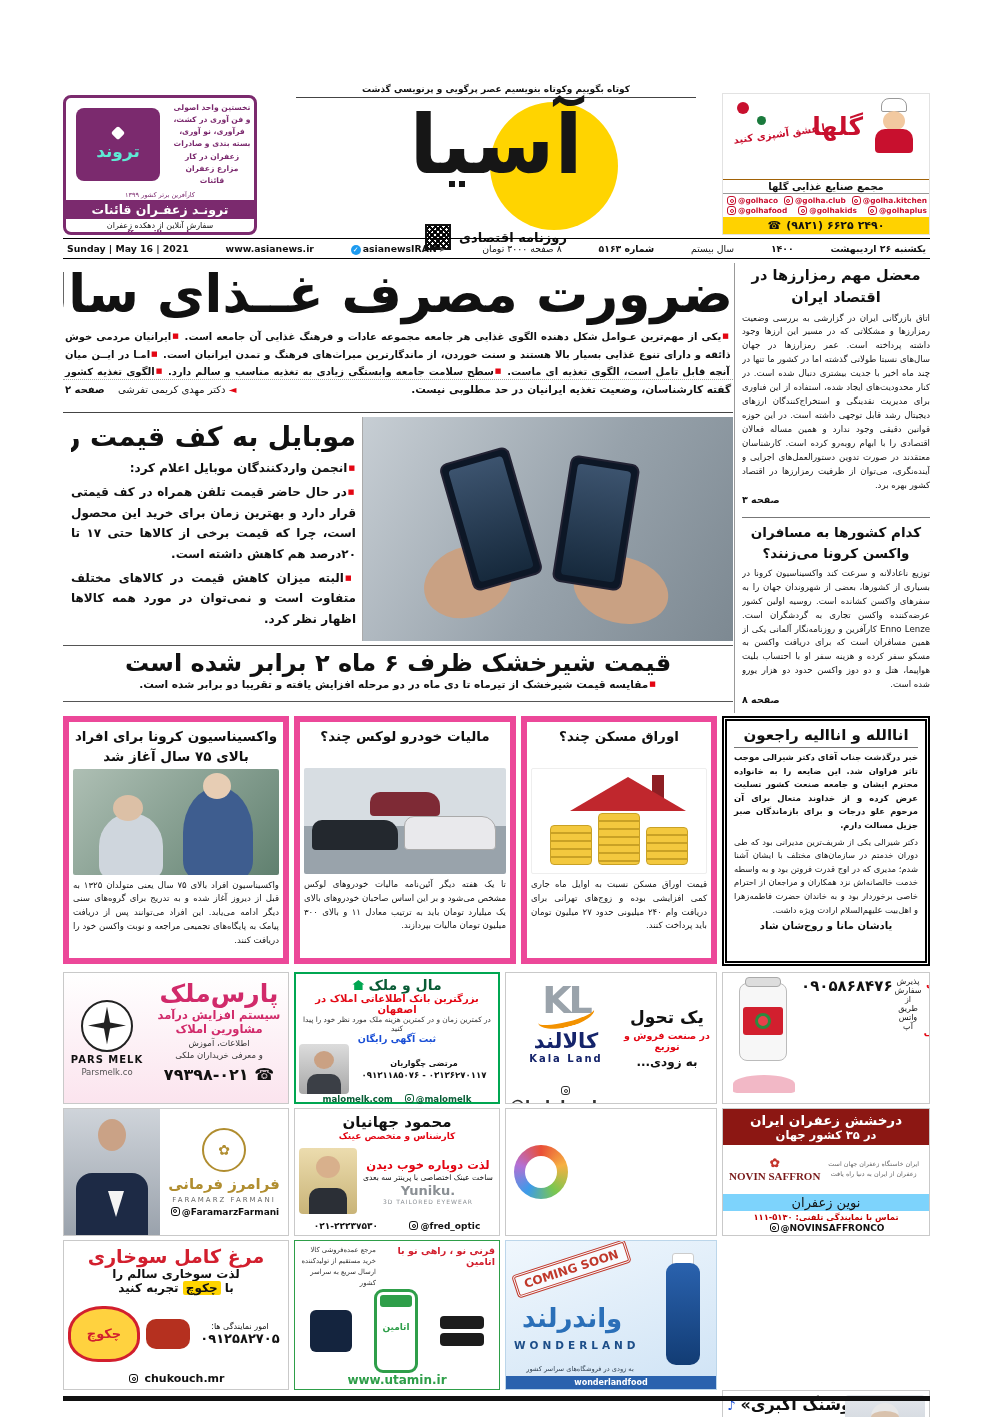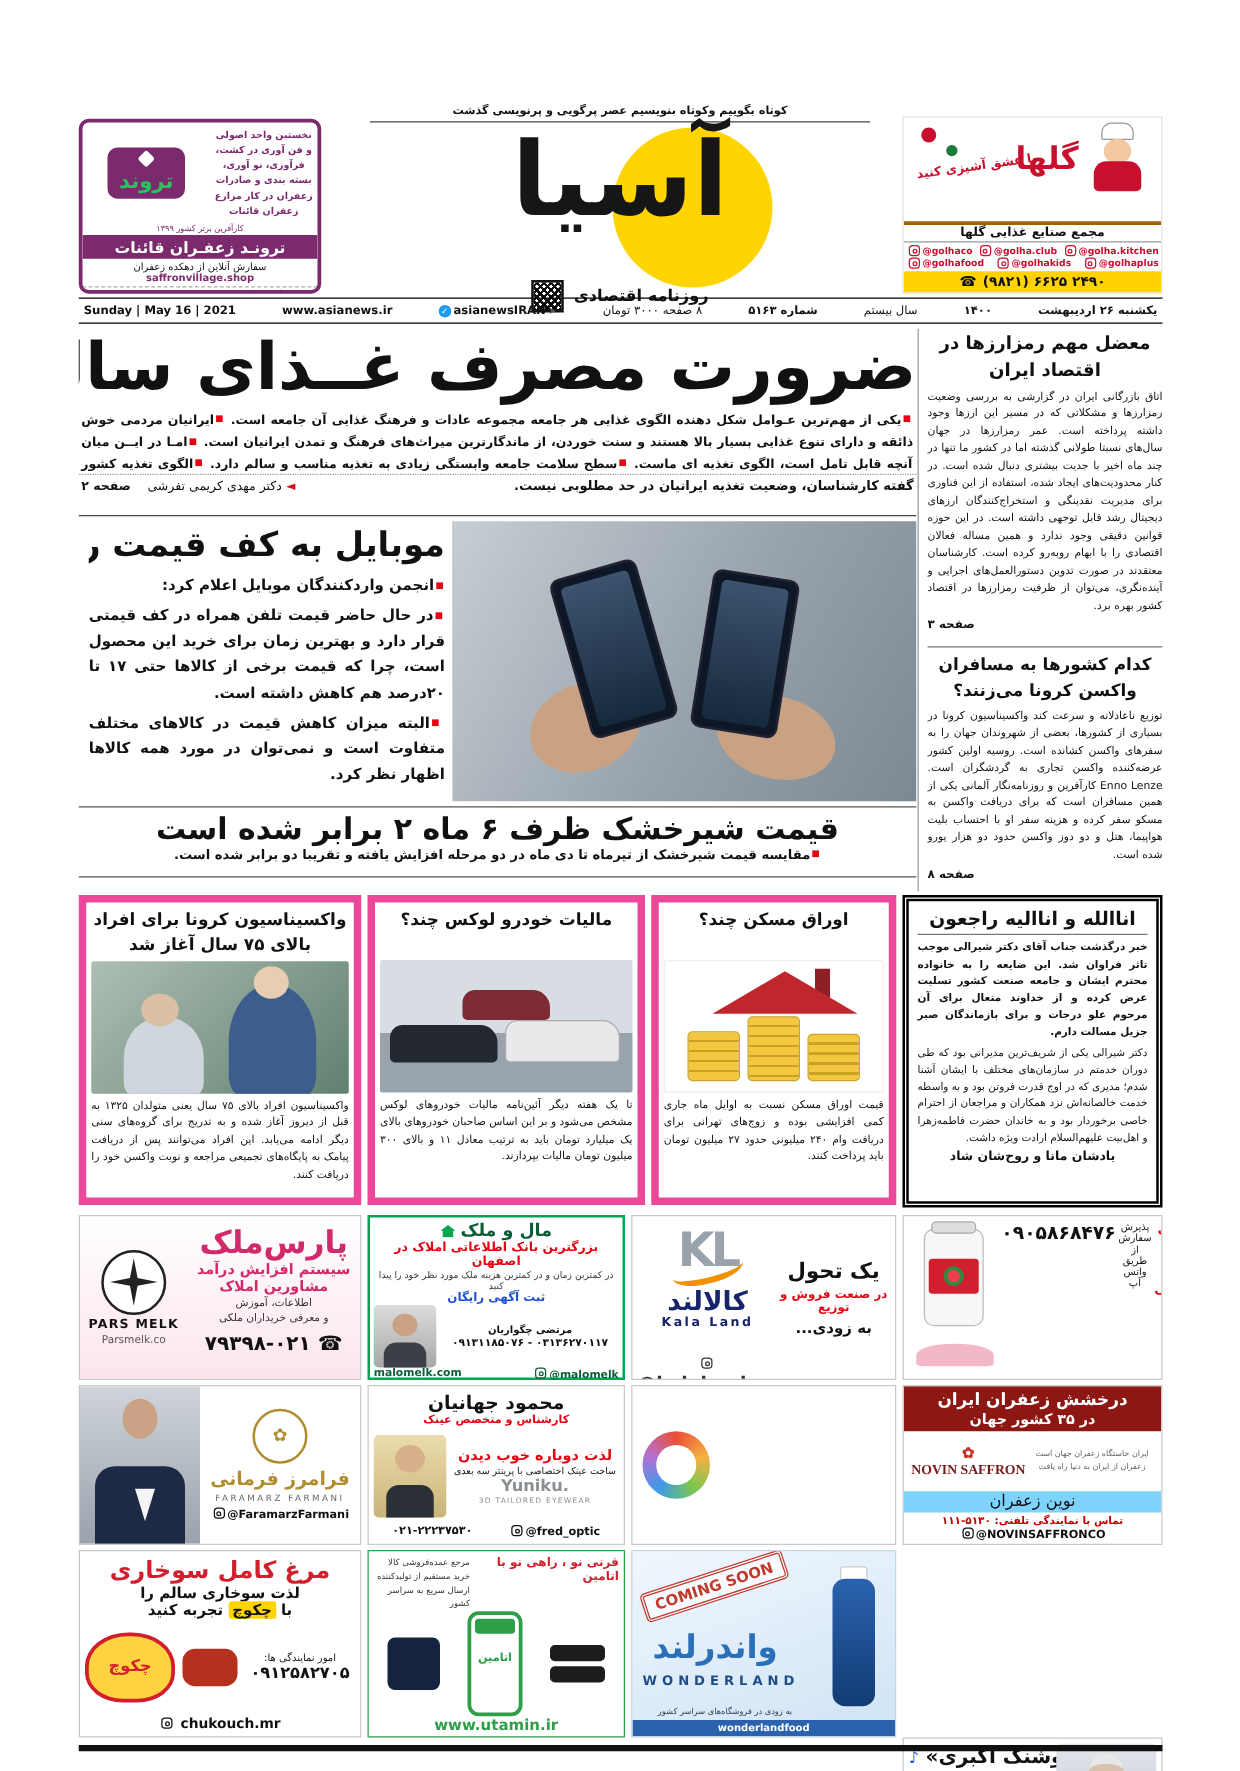--- a/index.html
+++ b/index.html
@@ -9,21 +9,21 @@
   .abs{position:absolute}
   .fa{direction:rtl;unicode-bidi:embed}
   .red{color:#e30613}
   .rb{color:#e30613;font-size:7px;vertical-align:2px;margin:0 1px}
   .ig{width:9px;height:9px;border:1.2px solid currentColor;border-radius:3px;position:relative;display:inline-block;vertical-align:-1px;margin:0 2px}
   .ig::after{content:"";position:absolute;inset:1.5px;border:1px solid currentColor;border-radius:50%}
 
   
   #tarvand{left:63px;top:95px;width:194px;height:140px;border:3px solid #7b2a6e;border-radius:8px;overflow:hidden;display:flex;flex-direction:column;background:#fff}
   .tv-top{display:flex;flex:1}
-  .tv-logo{width:62px;margin:20px;background:#7b2a6e;color:#22c55e;border-radius:8px;display:flex;flex-direction:column;align-items:center;justify-content:center;gap:3px}
+  .tv-logo{width:84px;margin:10px;background:#7b2a6e;color:#5eead4;border-radius:8px;display:flex;flex-direction:column;align-items:center;justify-content:center;gap:3px}
   .tulip{width:10px;height:10px;background:#fff;transform:rotate(45deg);border-radius:2px}
   .tv-logofa{font-size:17px;font-weight:bold}
   .tv-text{flex:1;color:#7b2a6e;font-size:7.6px;font-weight:bold;text-align:center;padding:4px 3px;line-height:1.6}
   .tv-award{font-size:6.5px;color:#7b2a6e;text-align:center;padding-bottom:1px}
   .tv-band{background:#7b2a6e;color:#fff;text-align:center;font-size:12.5px;font-weight:bold;padding:2px}
   .tv-order{font-size:8px;text-align:center;padding:2px 1px}
   .tv-site{color:#7b2a6e;font-weight:bold}
   .tv-phone{font-size:6.6px;text-align:center;border-top:1px dashed #aaa;padding:1px 0 2px}
 
   
@@ -42,21 +42,21 @@
   .golha-top{flex:1;position:relative}
   .bauble{position:absolute;border-radius:50%}
   .b1{left:14px;top:8px;width:12px;height:12px;background:#c8102e}
   .b2{left:34px;top:22px;width:9px;height:9px;background:#1a7a3c}
   .golha-script{position:absolute;left:10px;top:34px;color:#c8102e;font-size:10px;font-weight:bold;transform:rotate(-8deg)}
   .golha-chef{position:absolute;right:8px;top:4px;width:54px;height:56px}
   .chef-hat{position:absolute;left:14px;top:0;width:26px;height:14px;background:#fff;border:1.5px solid #999;border-radius:8px 8px 2px 2px}
   .chef-face{position:absolute;left:16px;top:13px;width:22px;height:20px;background:#f2c9a0;border-radius:50%}
   .chef-body{position:absolute;left:8px;top:31px;width:38px;height:24px;background:#c8102e;border-radius:10px 10px 4px 4px}
   .golha-brand{position:absolute;right:66px;top:18px;color:#c8102e;font-size:25px;font-weight:900}
-  .golha-cap{text-align:center;font-size:10px;font-weight:bold;border-top:3px solid #a16207;border-bottom:1px solid #999;padding:1px 0}
+  .golha-cap{text-align:center;font-size:10px;font-weight:bold;border-top:1px solid #a16207;border-bottom:1px solid #999;padding:1px 0}
   .golha-handles{display:flex;flex-direction:column;gap:1px;padding:2px 2px;font-size:7.4px;font-weight:bold;color:#c8102e}
   .g-row{display:flex;justify-content:space-between;direction:ltr}
   .chip{display:flex;align-items:center}
   .golha-phone{background:#ffd200;display:flex;align-items:center;justify-content:center;gap:5px;font-size:11px;font-weight:bold;padding:2px 0}
 
   
   #datebar{left:63px;top:238px;width:867px;height:21px;border-top:1px solid #000;border-bottom:1px solid #000;display:flex;align-items:center;justify-content:space-between;padding:0 4px;font-size:9.3px}
   #datebar .b{font-weight:bold}
   .vbadge{display:inline-block;width:10px;height:10px;border-radius:50%;background:#1d9bf0;color:#fff;font-size:7px;text-align:center;line-height:10px;margin-right:2px}
   .soc-icons{color:#555;font-size:8px;margin-left:2px}
@@ -156,21 +156,21 @@
   .mm-tag{color:#e30613;font-weight:bold;font-size:10px;text-align:center}
   .mm-desc{font-size:7.4px;text-align:center;color:#333}
   .mm-cta{color:#1a4fd6;font-weight:bold;font-size:9.5px;text-align:center}
   .mm-mid{display:flex;flex:1;align-items:center;gap:4px}
   .mm-photo{width:50px;height:50px;border-radius:4px;background:linear-gradient(#dcdcdc,#a8a8a8);position:relative;flex:none}
   .mm-photo::before{content:"";position:absolute;left:15px;top:7px;width:20px;height:18px;border-radius:50%;background:#caa183}
   .mm-photo::after{content:"";position:absolute;left:8px;bottom:0;width:34px;height:20px;border-radius:10px 10px 0 0;background:#3b3f46}
   .mm-col{flex:1;text-align:center}
   .mm-person{font-size:8px;font-weight:bold}
   .mm-phones{font-size:8.6px;font-weight:bold;margin-top:2px}
-  .mm-foot{display:flex;justify-content:space-between;gap:10px;font-size:8.6px;font-weight:bold;color:#0a5c36}
+  .mm-foot{display:flex;justify-content:center;gap:10px;font-size:8.6px;font-weight:bold;color:#0a5c36}
 
   
   #ad-kala{left:505px;top:972px;width:212px;height:132px;display:flex;padding:4px}
   .kl-left{flex:1;text-align:center;padding-top:4px}
   .kl-kl{font-size:38px;font-weight:900;color:#9aa3ab;letter-spacing:-3px;line-height:1}
   .kl-swoosh{width:58px;height:22px;border-bottom:5px solid #f39200;border-radius:50%;transform:rotate(-14deg);margin:-14px auto 2px}
   .kl-fa{color:#15246b;font-size:21px;font-weight:900}
   .kl-en{color:#15246b;font-size:10px;font-weight:bold;letter-spacing:2px}
   .kl-handle{font-size:15px;font-weight:bold;margin-top:16px;color:#333}
   .kl-right{width:100px;display:flex;flex-direction:column;justify-content:center;text-align:center;gap:3px}

